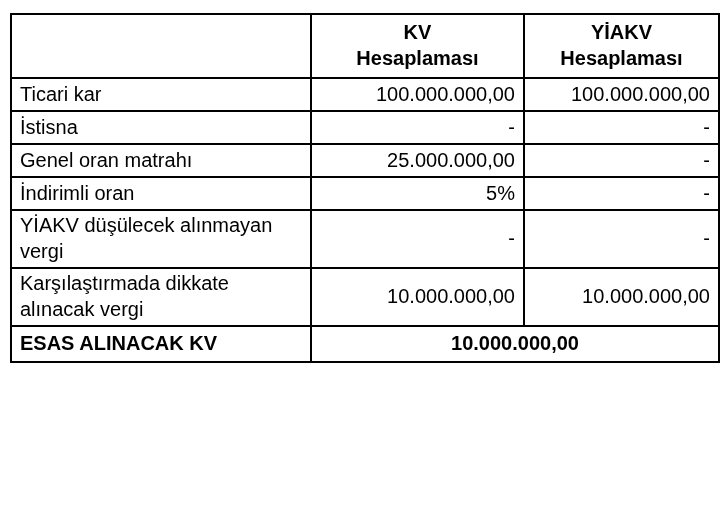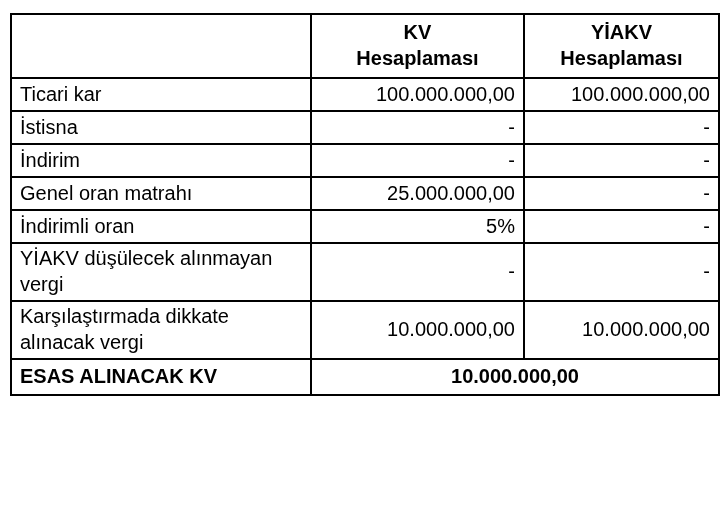--- a/index.html
+++ b/index.html
@@ -84,25 +84,20 @@
       <td class="cell-value">100.000.000,00</td>
     </tr>
 
 
     <tr class="row-single">
       <td class="cell-label">İstisna</td>
       <td class="cell-value">-</td>
       <td class="cell-value">-</td>
     </tr>
 
-    <tr class="row-single">
-      <td class="cell-label">İndirim</td>
-      <td class="cell-value">-</td>
-      <td class="cell-value">-</td>
-    </tr>
 
 
     <tr class="row-single">
       <td class="cell-label">Genel oran matrahı</td>
       <td class="cell-value">25.000.000,00</td>
       <td class="cell-value">-</td>
     </tr>
 
     <tr class="row-single">
       <td class="cell-label">İndirimli oran</td>

